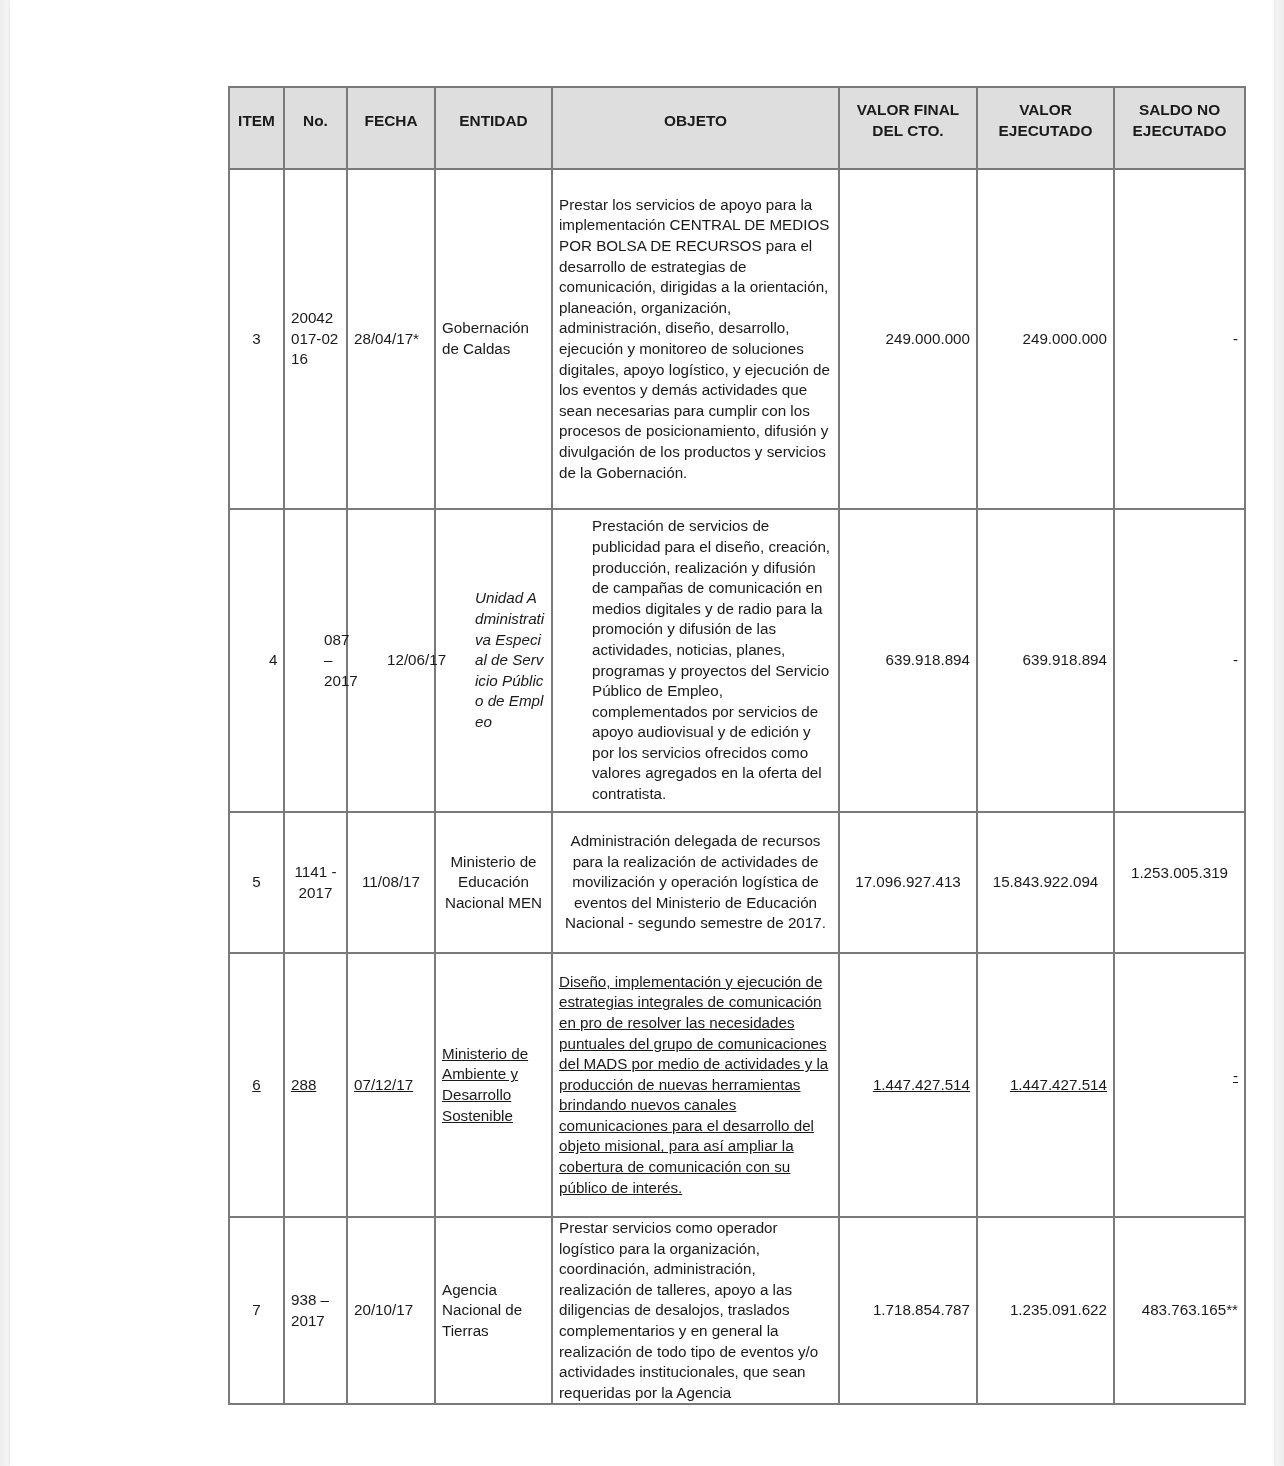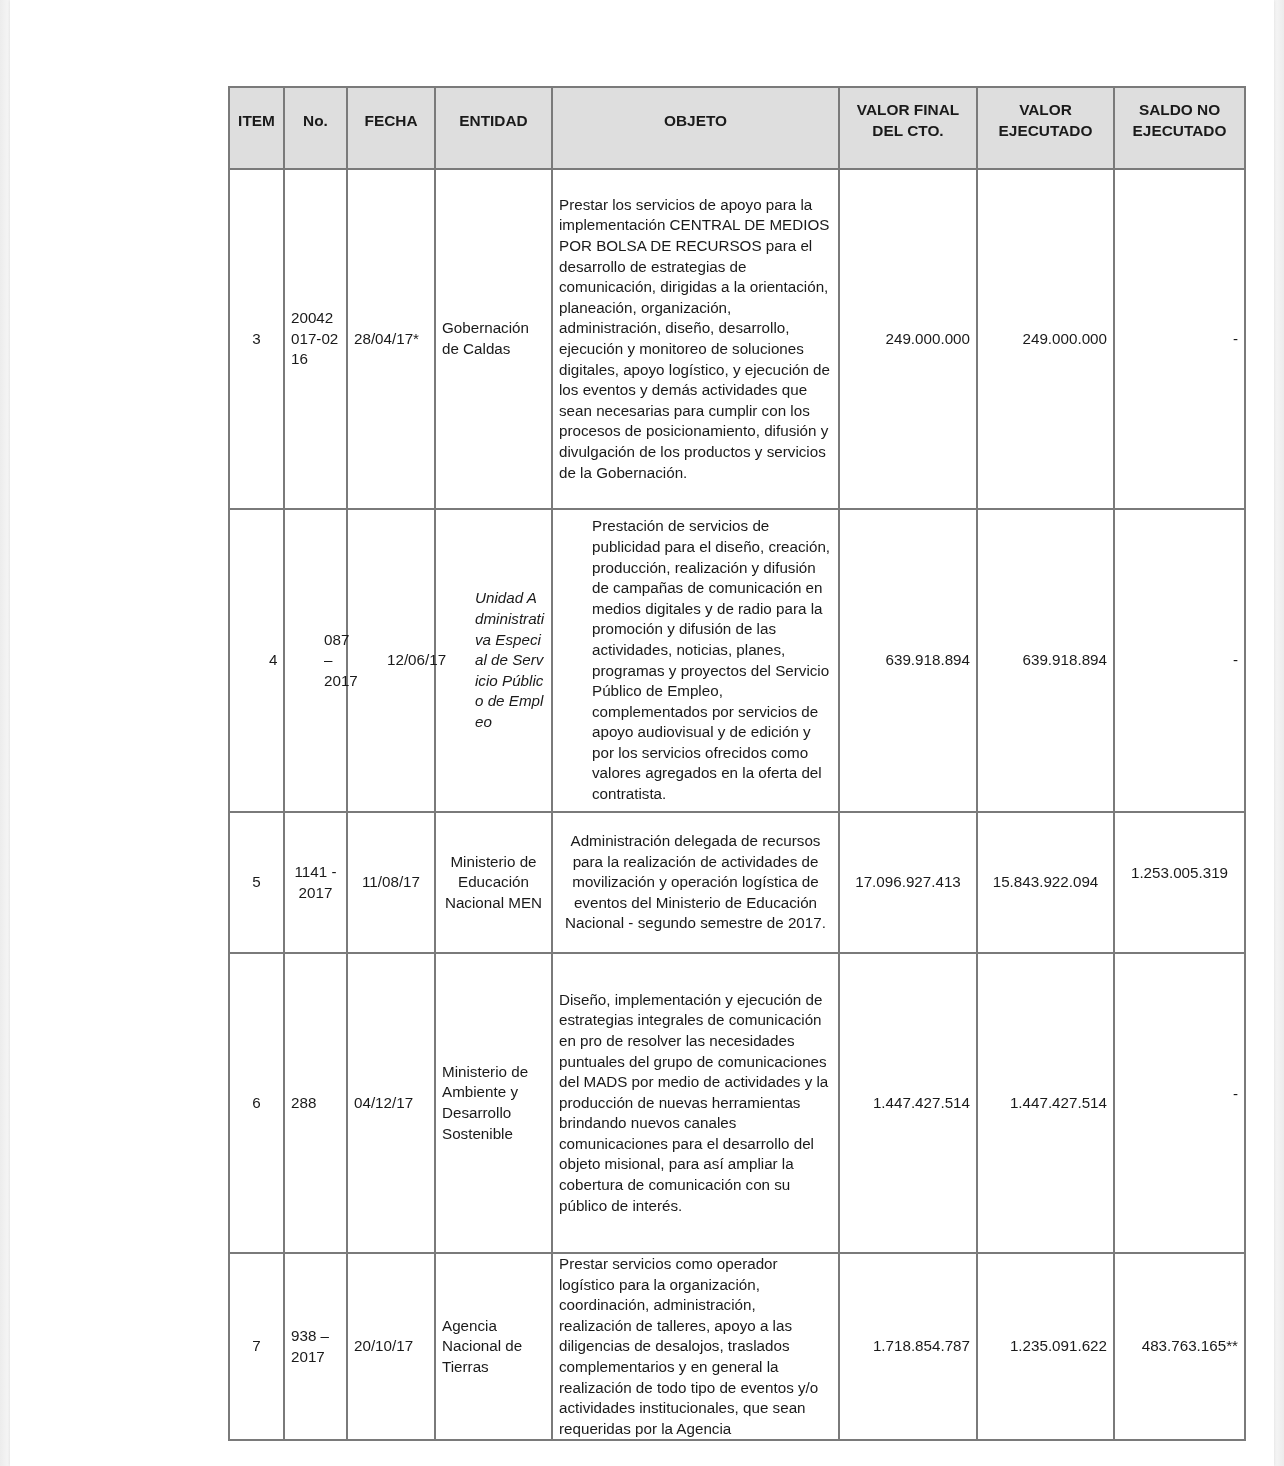--- a/index.html
+++ b/index.html
@@ -59,21 +59,21 @@
   td.c-no { text-align: left; padding-left: 6px; }
   td.c-fecha { text-align: left; padding-left: 6px; }
   td.c-entidad { text-align: left; }
   td.c-objeto { text-align: left; vertical-align: top; padding-top: 1px; padding-left: 6px; padding-right: 4px; }
   td.c-num { text-align: right; padding-right: 8px; }
   td.c-saldo { text-align: right; padding-right: 6px; }
   td.c-saldo.up { padding-bottom: 18px; }
   tr.r3 td { height: 340px; }
   tr.r4 td { height: 303px; padding-left: 39px; }
   tr.r5 td { height: 141px; text-align: center; }
-  tr.r6 td { height: 300px; }
+  tr.r6 td { height: 264px; text-decoration: underline; }
   tr.r7 td { height: 185px; }
   tr.r4 td.c-objeto, tr.r7 td.c-objeto, tr.r5 td.c-objeto { padding-top: 0; }
   .pre { white-space: pre-line; }
 </style>
 </head>
 <body>
 
 <div class="page-edge-left"></div>
 <div class="page-edge-right"></div>
 
@@ -130,21 +130,21 @@
       <td class="c-fecha">11/08/17</td>
       <td class="c-entidad">Ministerio de Educación Nacional MEN</td>
       <td class="c-objeto">Administración delegada de recursos para la realización de actividades de movilización y operación logística de eventos del Ministerio de Educación Nacional - segundo semestre de 2017.</td>
       <td class="c-num">17.096.927.413</td>
       <td class="c-num">15.843.922.094</td>
       <td class="c-saldo up">1.253.005.319</td>
     </tr>
     <tr class="r6">
       <td class="c-item">6</td>
       <td class="c-no">288</td>
-      <td class="c-fecha">04/12/17</td>
+      <td class="c-fecha">07/12/17</td>
       <td class="c-entidad">Ministerio de Ambiente y Desarrollo Sostenible</td>
       <td class="c-objeto pre"> Diseño, implementación y ejecución de estrategias integrales de comunicación en pro de resolver las necesidades puntuales del grupo de comunicaciones del MADS por medio de actividades y la producción de nuevas herramientas brindando nuevos canales comunicaciones para el desarrollo del objeto misional, para así ampliar la cobertura de comunicación con su público de interés.</td>
       <td class="c-num">1.447.427.514</td>
       <td class="c-num">1.447.427.514</td>
       <td class="c-saldo up">-</td>
     </tr>
     <tr class="r7">
       <td class="c-item">7</td>
       <td class="c-no">938 – 2017</td>
       <td class="c-fecha">20/10/17</td>

